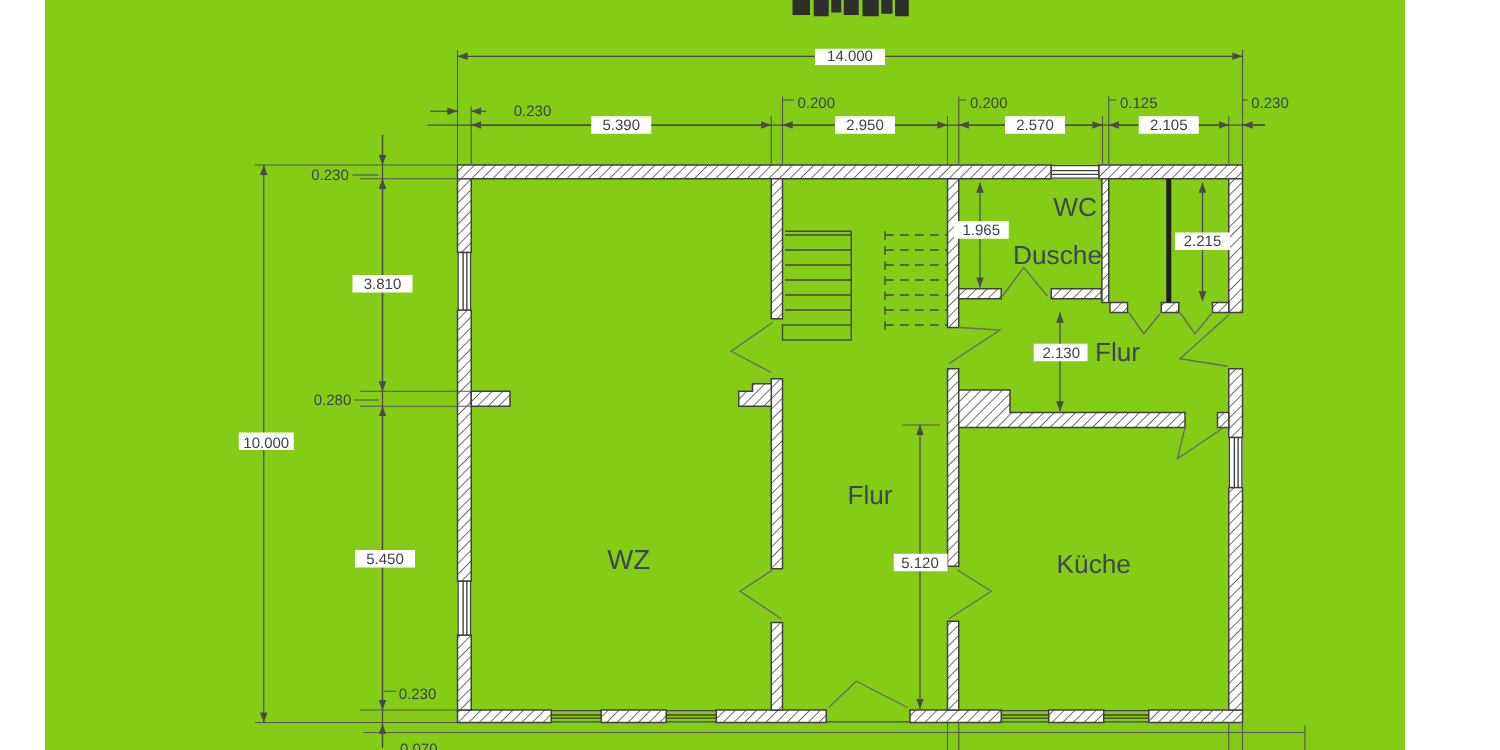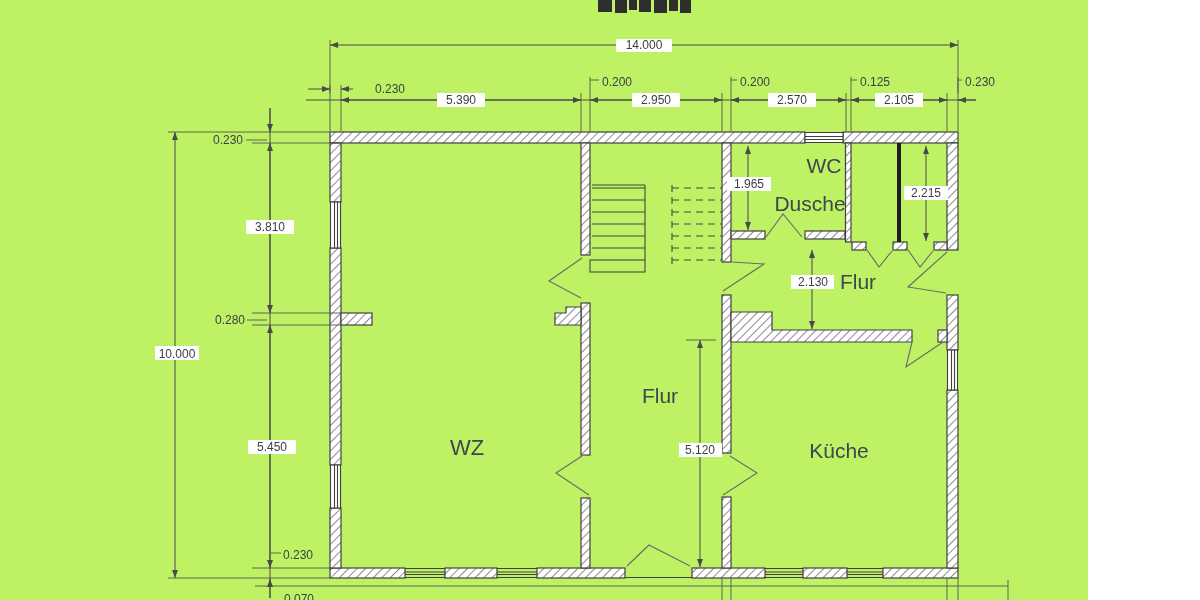--- a/index.html
+++ b/index.html
@@ -1,17 +1,17 @@
 <!DOCTYPE html>
 <html><head>
 <meta charset="utf-8">
 <style>
   html,body{margin:0;padding:0;background:#ffffff;}
-  .canvas{position:relative;width:1088px;height:600px;background:#bef264;overflow:hidden;
-          font-family:"Liberation Sans",sans-serif;}
+  .canvas{position:relative;width:1088px;height:600px;background:#84cc16;overflow:hidden;
+          font-family:"Liberation Sans",sans-serif;margin-left:36px;}
   svg{position:absolute;left:0;top:0;}
   text{fill:#3b4046;}
   .dim{font-size:12px;}
   .room{font-size:21px;fill:#3f4650;}
   .room-big{font-size:22px;fill:#3f4650;}
 </style>
 </head>
 <body>
 
 <div class="canvas">

